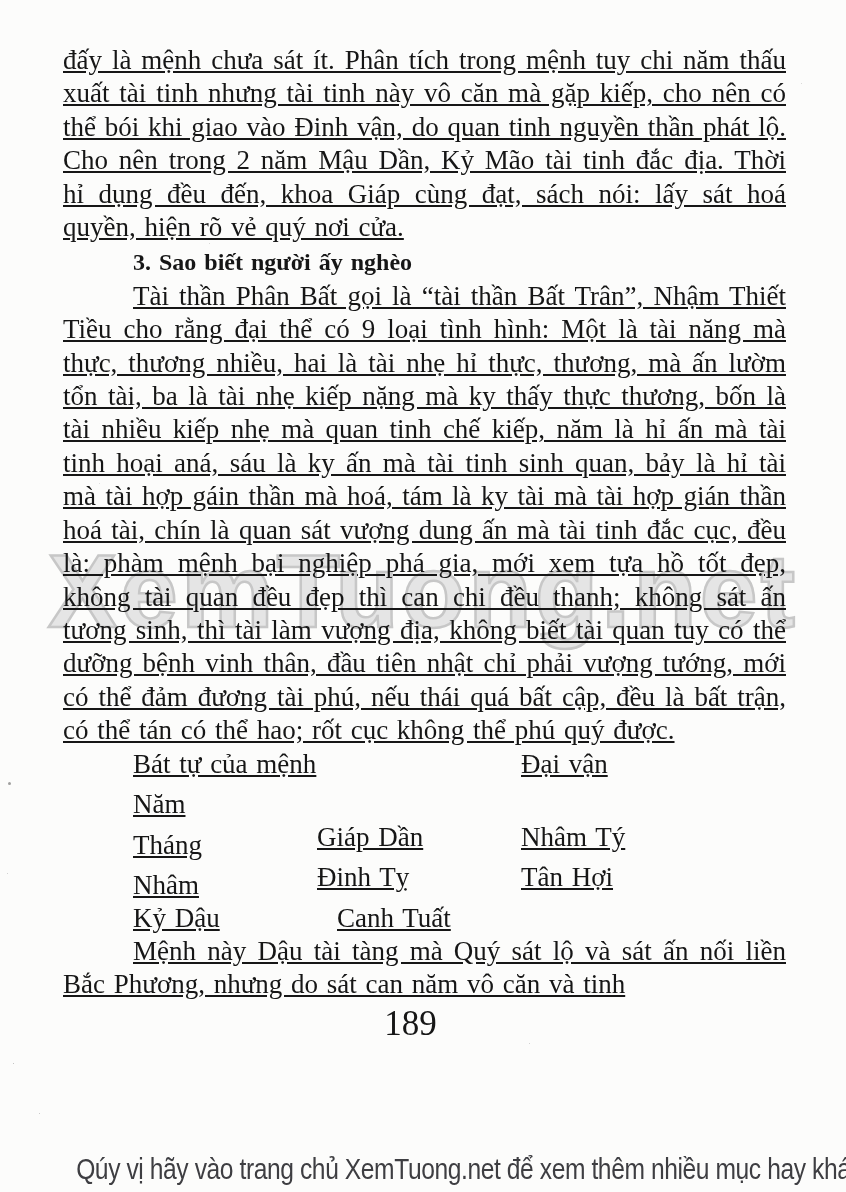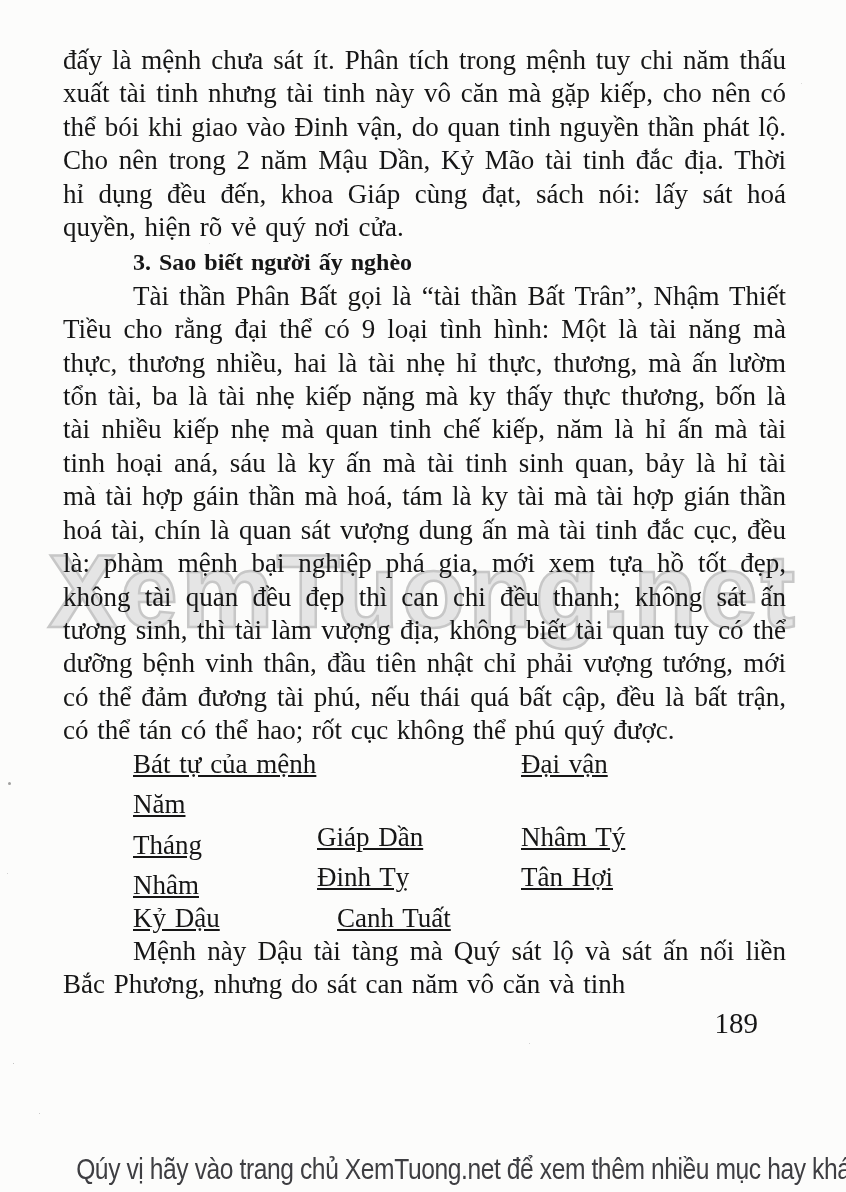--- a/index.html
+++ b/index.html
@@ -51,43 +51,44 @@
     position:absolute;
     left:63px;top:44px;width:723px;
     z-index:2;
     font-size:27px;
     line-height:33.4px;
     word-spacing:2px;
   }
   .para{
     margin:0;
     text-align:justify;
+    text-decoration:underline;
   }
   .indent{ text-indent:70px; }
   .heading{
     margin:2px 0 0 0;
     font-size:24px;
     font-weight:bold;
     text-indent:70px;
     line-height:33.4px;
   }
   .bazi-table{
     margin-left:70px;
     line-height:32.6px;
   }
   .trow{ display:flex;text-decoration:underline; }
   .tcell-label{ width:184px;margin-top:8px; }
   .tcell-menh{ width:204px; }
   .tcell-daivan{ flex:1; }
   .thead-col1{ width:388px; }
   .page-number{
     margin-top:6px;
-    text-align:right;
+    text-align:center;
     padding-right:28px;
-    font-size:29px;
+    font-size:35px;
   }
   .footer{
     position:absolute;
     left:0;bottom:6px;width:100%;
     z-index:2;
     text-align:center;
     font-family:"Liberation Sans", sans-serif;
     font-size:30px;
     color:#3e3e42;
     transform:scaleX(0.82);

